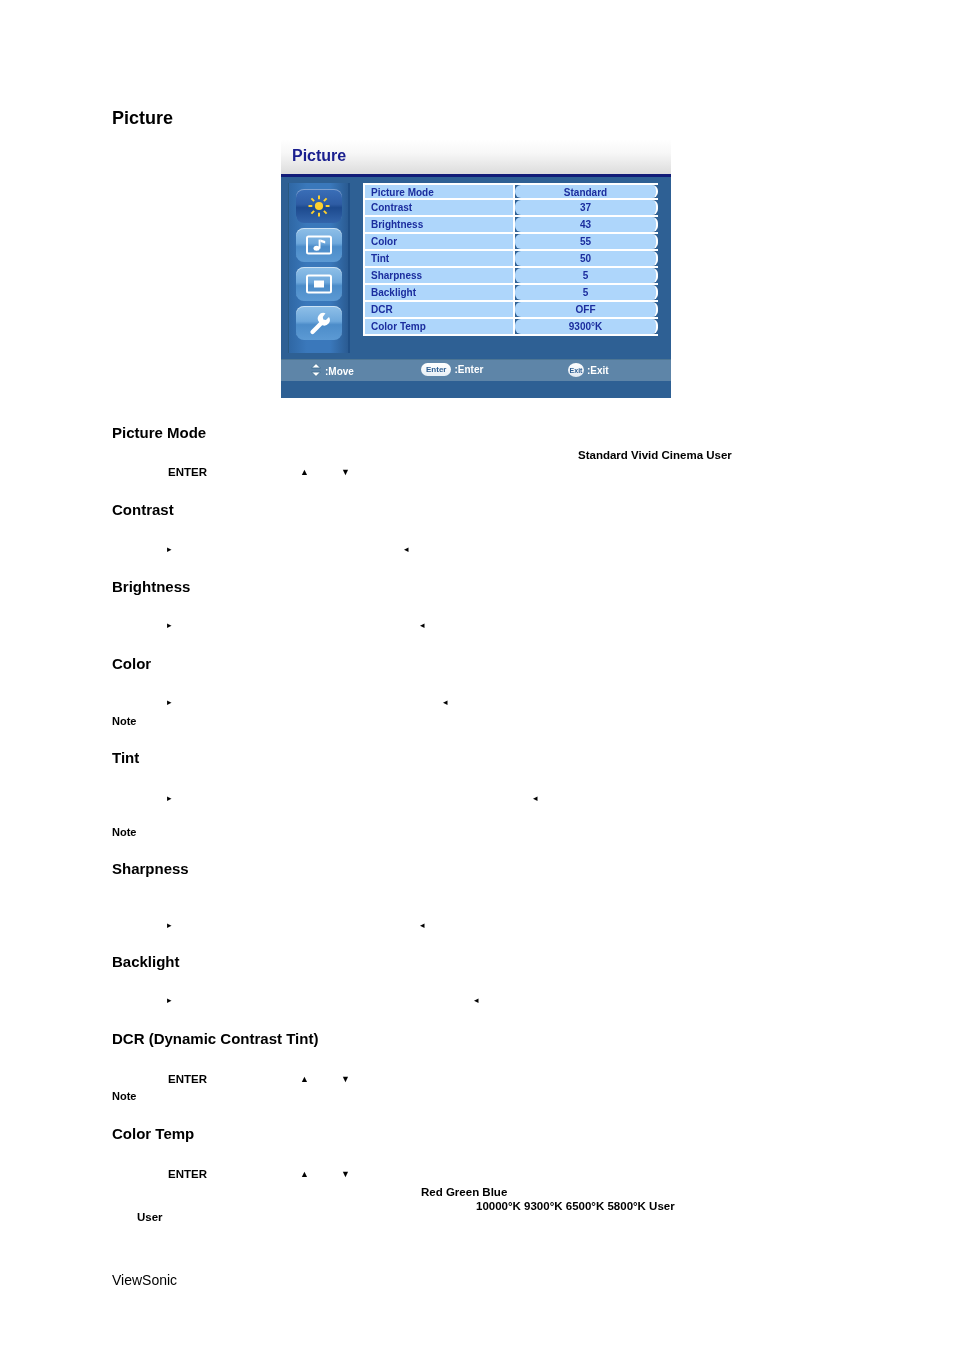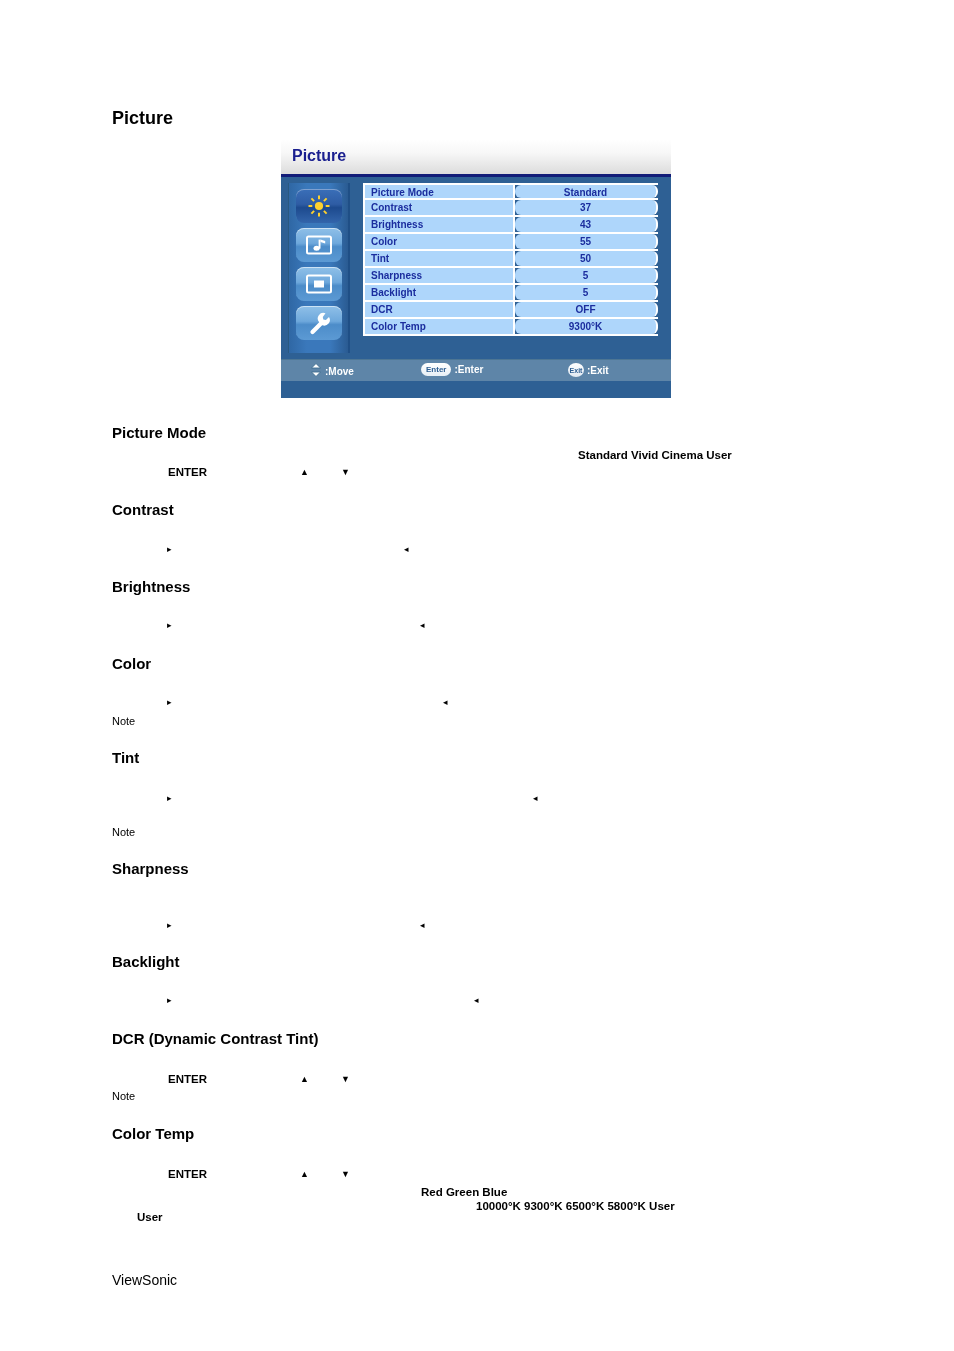--- a/index.html
+++ b/index.html
@@ -186,21 +186,21 @@
   .sub-line {
     position: absolute;
     font-size: 11.5px;
     font-weight: bold;
     color: #000000;
     white-space: nowrap;
   }
   .note-label {
     position: absolute;
     font-size: 11px;
-    font-weight: normal;
+    font-weight: bold;
     color: #000000;
     text-align: right;
   }
   .glyph {
     position: absolute;
     font-size: 11px;
     color: #000000;
     line-height: 1;
   }
   .glyph-sm { font-size: 9px; }

